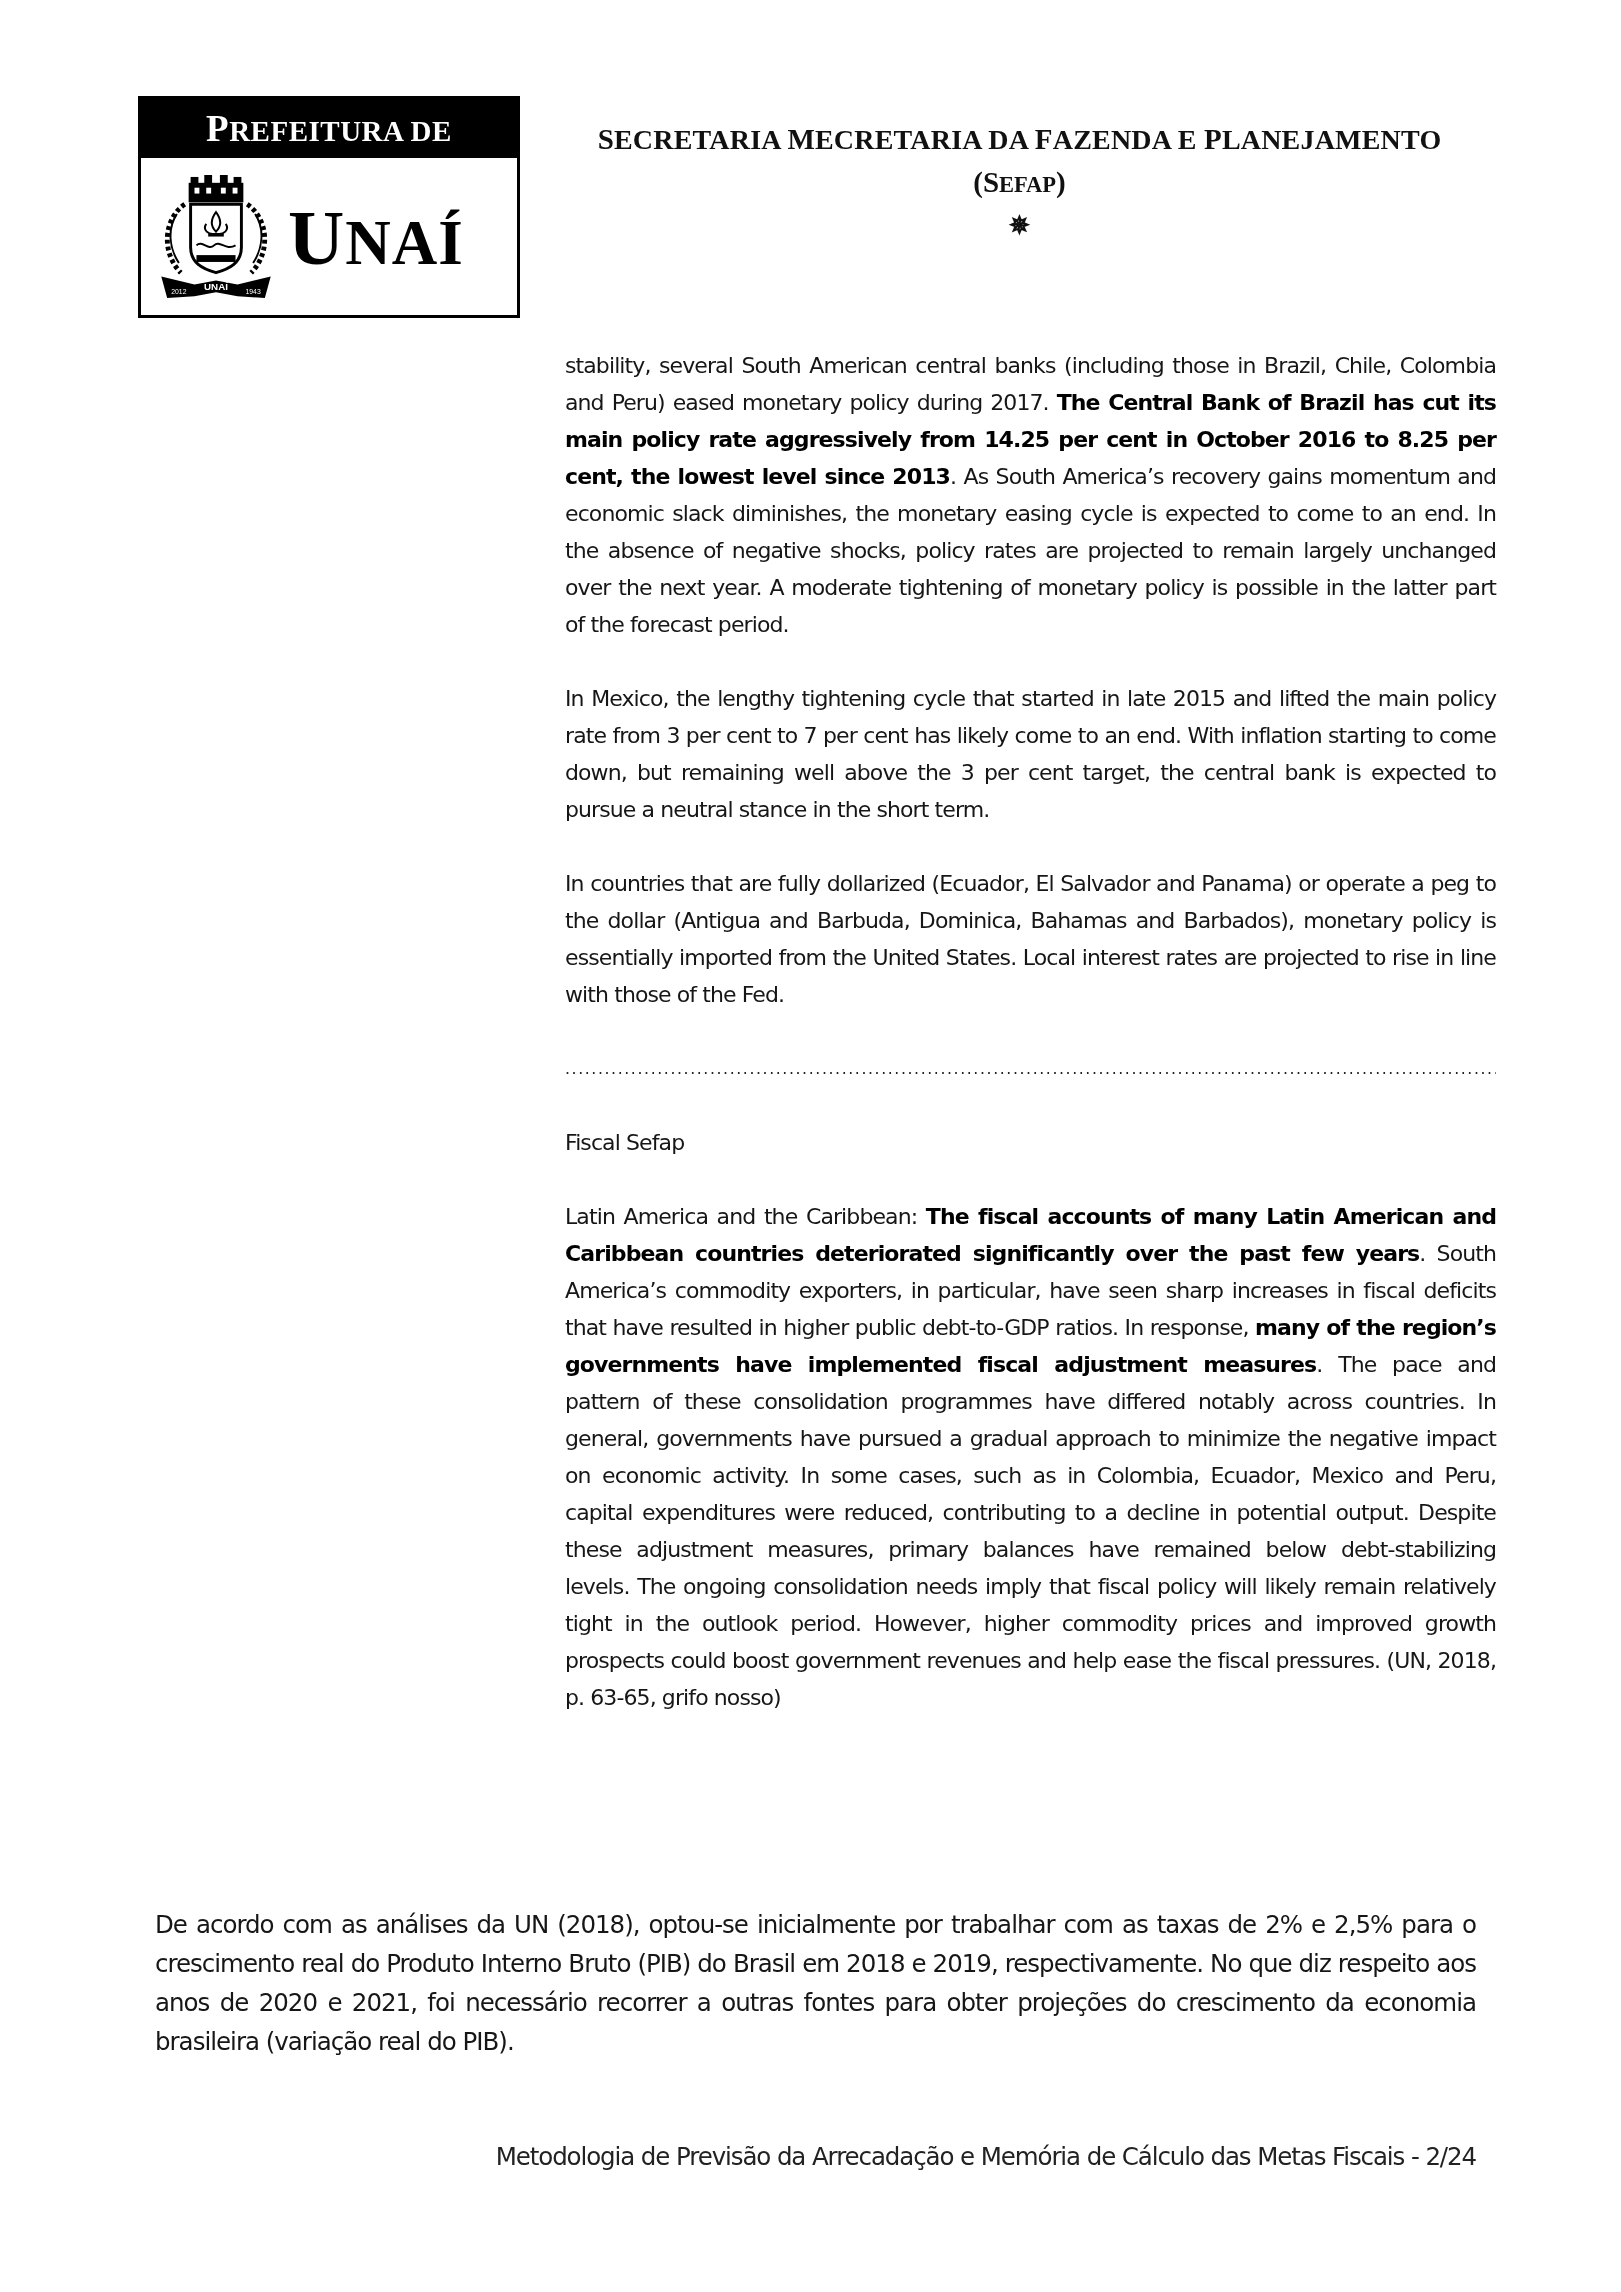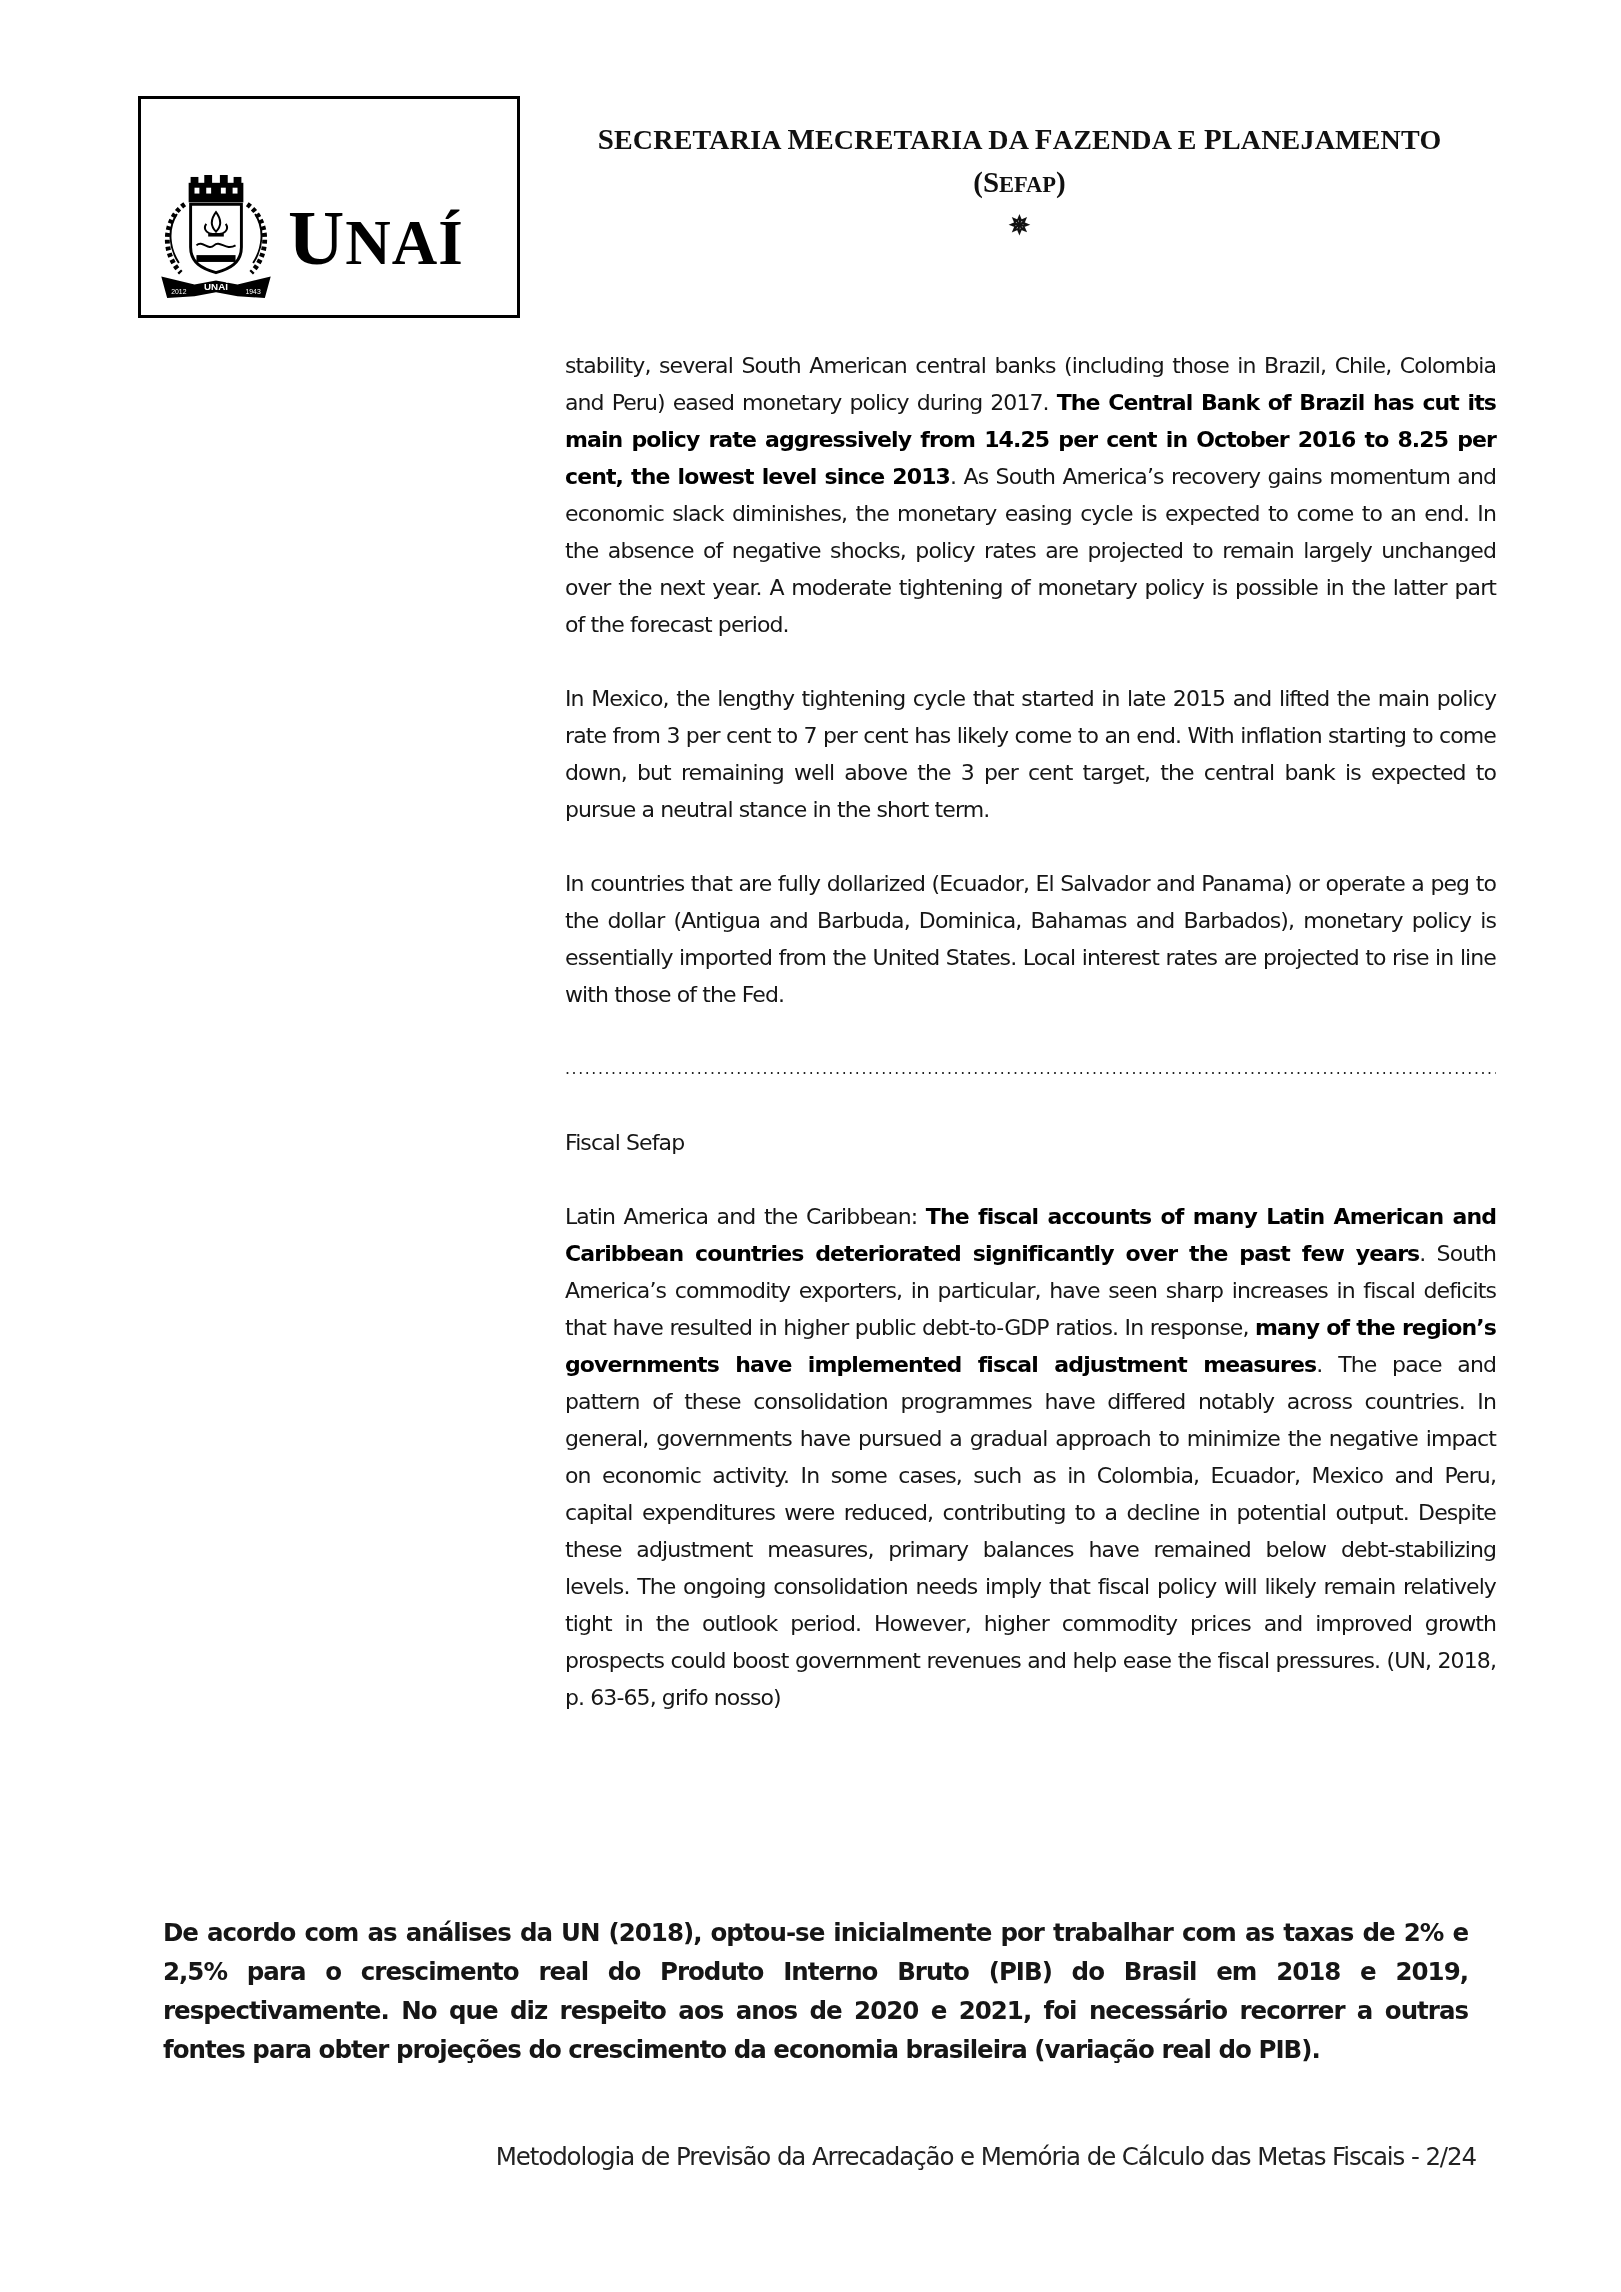--- a/index.html
+++ b/index.html
@@ -24,29 +24,32 @@
 
   
   .quote { position:absolute; left:565px; top:347px; width:931px; font-family:"DejaVu Sans", sans-serif; font-size:22px; line-height:37px; letter-spacing:-0.9px; word-spacing:0px; text-align:justify; color:#161616; }
   .quote p { margin:0 0 37px 0; }
   .quote b { font-weight:bold; color:#000; }
   .dots { width:931px; overflow:hidden; white-space:nowrap; font-size:15.7px; letter-spacing:1.6px; line-height:37px; margin:0 0 37px 0; color:#222; }
   .fiscal-title { margin:0 0 37px 0; }
 
   
   .main { position:absolute; left:155px; top:1905px; width:1321px; font-family:"DejaVu Sans", sans-serif; font-size:24.5px; line-height:39px; letter-spacing:-1px; text-align:justify; color:#161616; }
-  .main p { margin:8px;font-weight:bold; }
+  .main p { margin:0; }
 
   
   .footer { position:absolute; right:145px; top:2137px; font-family:"DejaVu Sans", sans-serif; font-size:24.5px; line-height:39px; letter-spacing:-1.1px; color:#222; text-align:right; white-space:nowrap; }
 </style>
 </head>
 <body>
 
 <div class="logo">
+  <div class="logo-top">
+    <span class="big">P</span><span>REFEITURA DE</span>
+  </div>
   <svg class="emblem" viewBox="0 0 124 130">
 
     <rect x="34" y="8" width="56" height="20" fill="#000"></rect>
     <rect x="36" y="2" width="8" height="8" fill="#000"></rect>
     <rect x="50" y="0" width="8" height="10" fill="#000"></rect>
     <rect x="66" y="0" width="8" height="10" fill="#000"></rect>
     <rect x="80" y="2" width="8" height="8" fill="#000"></rect>
     <rect x="40" y="13" width="5" height="6" fill="#fff"></rect>
     <rect x="52" y="13" width="5" height="6" fill="#fff"></rect>
     <rect x="67" y="13" width="5" height="6" fill="#fff"></rect>

